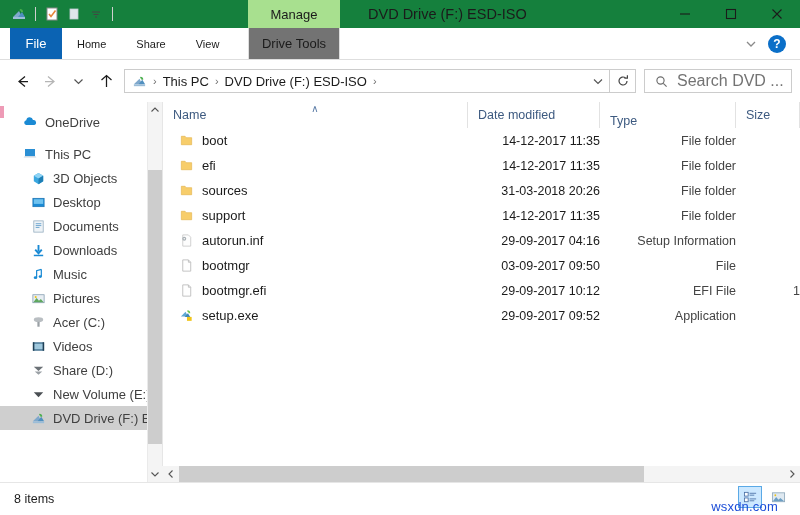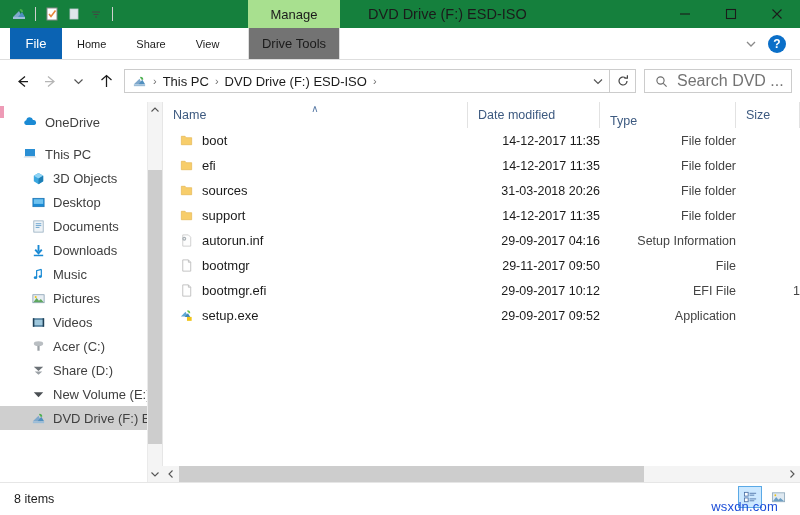--- a/index.html
+++ b/index.html
@@ -536,37 +536,37 @@
             <path d="M2.5 12 L6 7.5 L8.5 10.5 L10.5 8.5 L13.5 12 Z" fill="#5fa85f"></path>
             <circle cx="5" cy="6.5" r="1.1" fill="#f0c419"></circle>
           </svg>
         </span>
         <span>Pictures</span>
       </div>
 
       <div class="nav-item indent">
         <span class="nav-ico">
           <svg width="15" height="15" viewBox="0 0 16 16">
+            <ellipse cx="8" cy="5" rx="5" ry="2.6" fill="#b9bec2"></ellipse>
+            <path d="M6.8 7.3 L9.2 7.3 L9.2 12.5 L6.8 12.5 Z" fill="#9aa0a5"></path>
+          </svg>
+        </span>
+        <span>Acer (C:)</span>
+      </div>
+
+      <div class="nav-item indent">
+        <span class="nav-ico">
+          <svg width="15" height="15" viewBox="0 0 16 16">
             <rect x="2" y="3.5" width="12" height="9" fill="#3f6f8f"></rect>
             <rect x="3.2" y="5" width="9.6" height="6" fill="#9fc8dd"></rect>
             <rect x="2" y="3.5" width="1.6" height="9" fill="#1f3f55"></rect>
             <rect x="12.4" y="3.5" width="1.6" height="9" fill="#1f3f55"></rect>
           </svg>
         </span>
         <span>Videos</span>
-      </div>
-
-      <div class="nav-item indent">
-        <span class="nav-ico">
-          <svg width="15" height="15" viewBox="0 0 16 16">
-            <ellipse cx="8" cy="5" rx="5" ry="2.6" fill="#b9bec2"></ellipse>
-            <path d="M6.8 7.3 L9.2 7.3 L9.2 12.5 L6.8 12.5 Z" fill="#9aa0a5"></path>
-          </svg>
-        </span>
-        <span>Acer (C:)</span>
       </div>
 
       <div class="nav-item indent">
         <span class="nav-ico">
           <svg width="15" height="15" viewBox="0 0 16 16">
             <path d="M3 4 L13 4 L8 8.5 Z" fill="#6b7176"></path>
             <path d="M4 9 L12 9 L8 12.5 Z" fill="#9aa0a5"></path>
           </svg>
         </span>
         <span>Share (D:)</span>
@@ -702,21 +702,21 @@
         <div class="filerow">
           <div class="cell-name">
             <span class="fico">
               <svg width="15" height="15" viewBox="0 0 16 16">
                 <path d="M4 2 L10 2 L12.5 4.5 L12.5 14 L4 14 Z" fill="#ffffff" stroke="#b9b9b9" stroke-width="0.9"></path>
                 <path d="M10 2 L10 4.5 L12.5 4.5" fill="none" stroke="#b9b9b9" stroke-width="0.9"></path>
               </svg>
             </span>
             <span>bootmgr</span>
           </div>
-          <div class="cell-date">29-11-2017 09:50</div>
+          <div class="cell-date">03-09-2017 09:50</div>
           <div class="cell-type">File</div>
           <div class="cell-size"></div>
         </div>
 
         <div class="filerow">
           <div class="cell-name">
             <span class="fico">
               <svg width="15" height="15" viewBox="0 0 16 16">
                 <path d="M4 2 L10 2 L12.5 4.5 L12.5 14 L4 14 Z" fill="#ffffff" stroke="#b9b9b9" stroke-width="0.9"></path>
                 <path d="M10 2 L10 4.5 L12.5 4.5" fill="none" stroke="#b9b9b9" stroke-width="0.9"></path>

